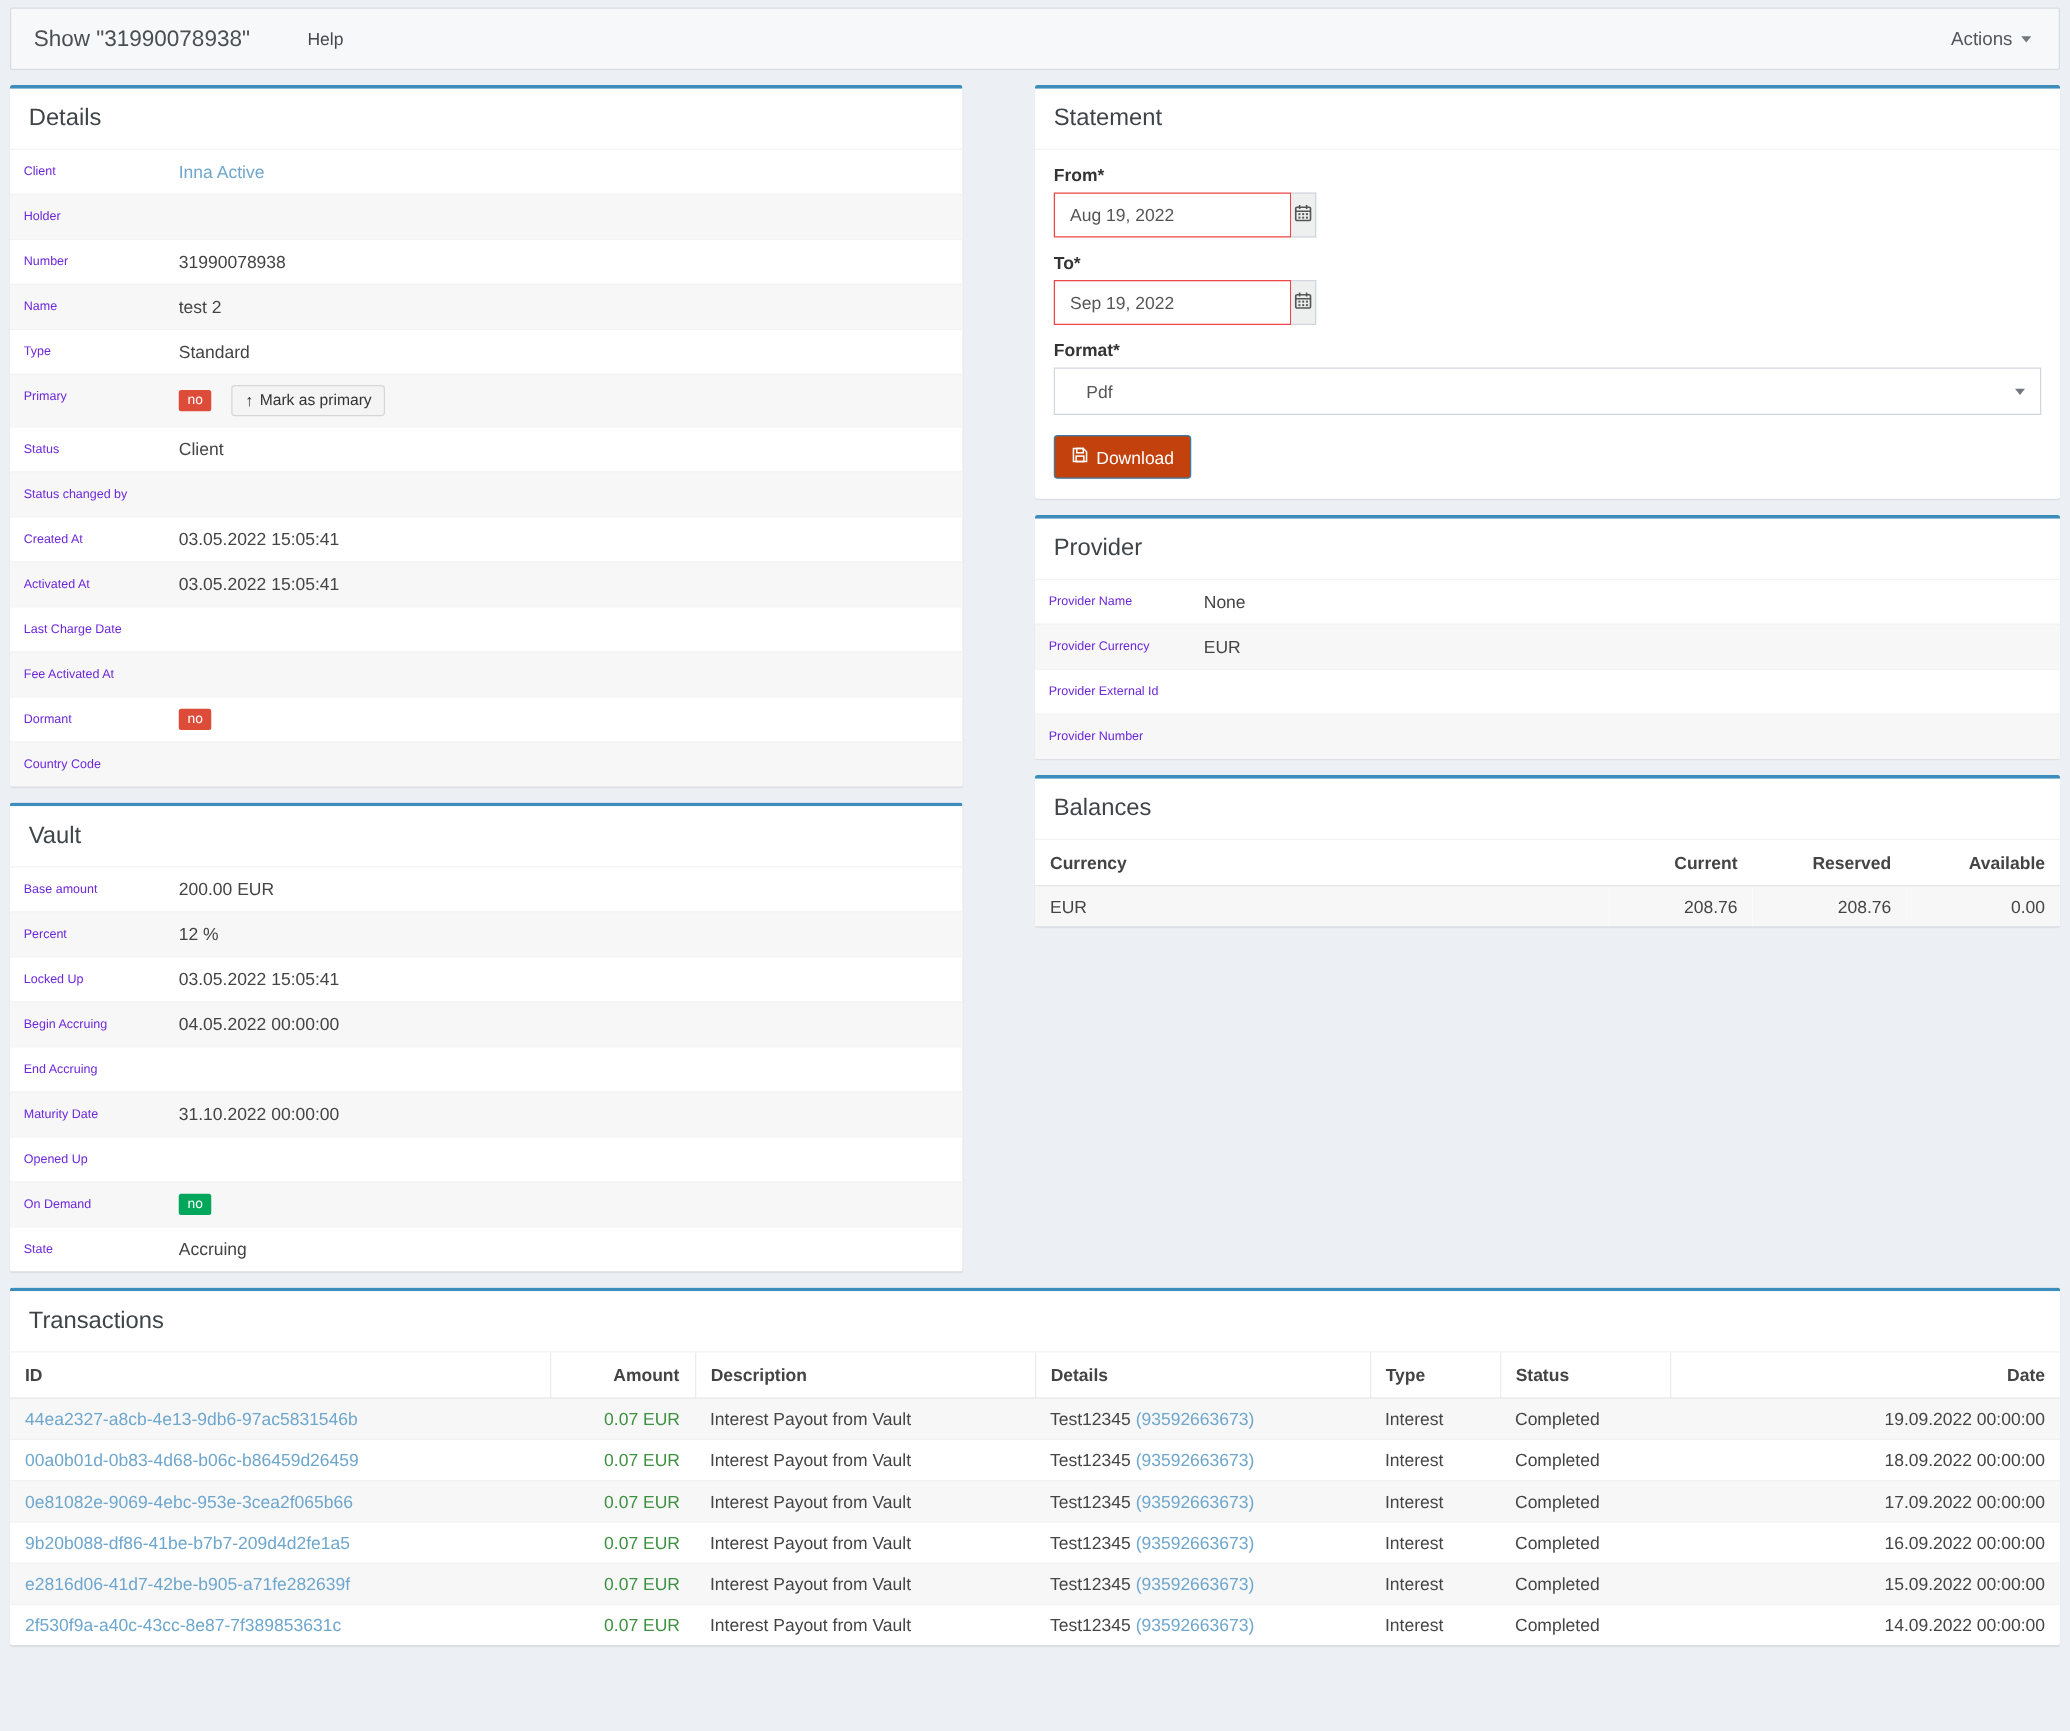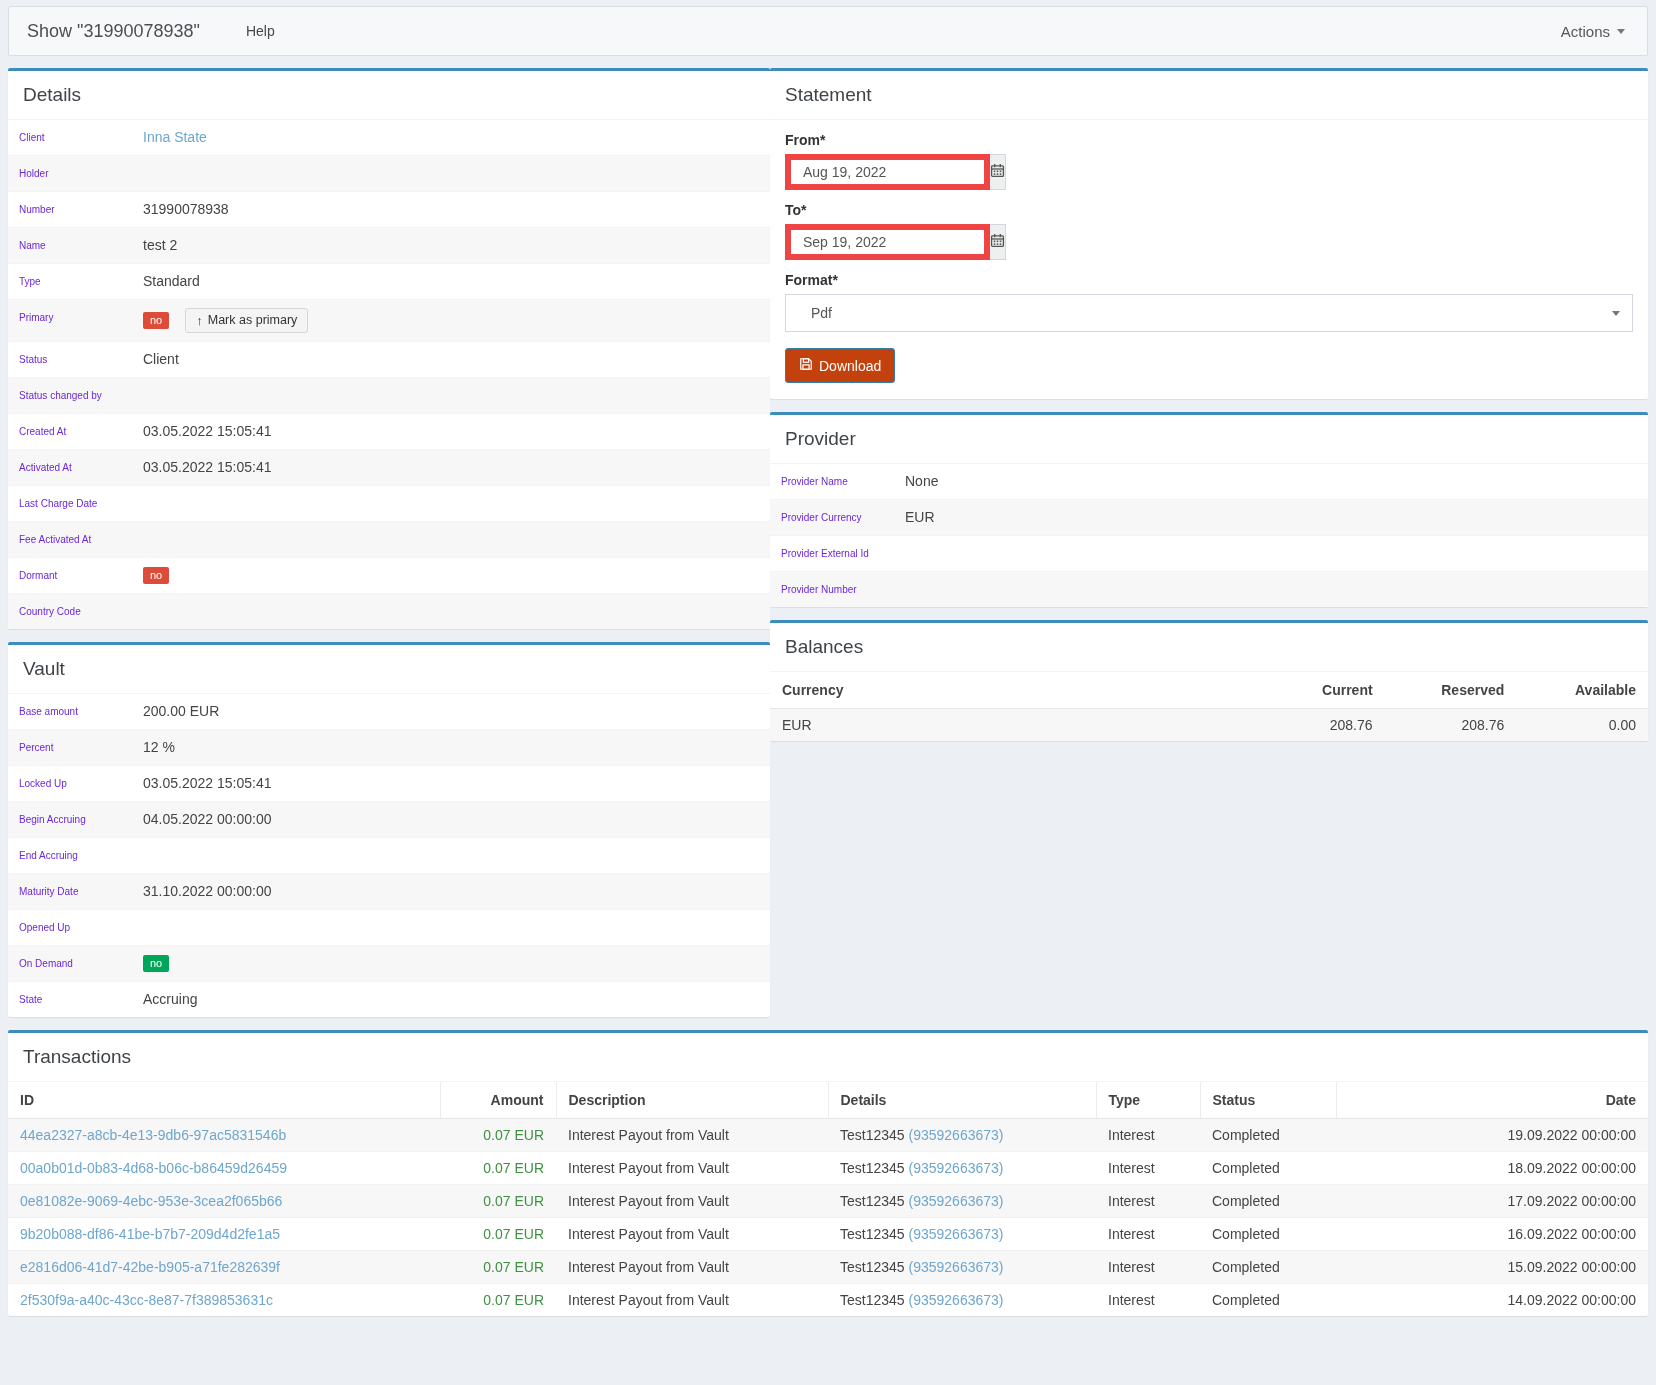--- a/index.html
+++ b/index.html
@@ -18,21 +18,21 @@
   }
   .topbar-title{font-size:18px;color:#4a4f54;margin-left:18px;}
   .topbar-help{font-size:14px;color:#43484d;margin-left:46px;cursor:pointer;}
   .topbar-actions{margin-left:auto;margin-right:22px;font-size:15px;color:#53575c;
     cursor:pointer;display:flex;align-items:center;gap:7px;}
   .caret{display:inline-block;width:0;height:0;border-left:4px solid transparent;
     border-right:4px solid transparent;border-top:5px solid #73787d;}
   
   .cols{display:flex;align-items:flex-start;padding:12px 8px 0;}
   .col-left{width:762px;flex:none;}
-  .col-right{flex:1;min-width:0;}
+  .col-right{flex:1;margin-left:58px;min-width:0;}
   .tx-wrap{margin:0 8px;}
   
   .panel{
     background:#fff;border-top:3px solid #3c8dbc;border-radius:2px;
     box-shadow:0 1px 1px rgba(0,0,0,.08);margin-bottom:13px;
   }
   .panel-header{padding:13px 15px;font-size:19px;color:#3f4449;border-bottom:1px solid #f4f4f4;}
   
   .attr-row{display:flex;align-items:flex-start;padding:8px 11px;min-height:35px;box-sizing:border-box;}
   .attr-row.striped{background:#f7f7f8;}
@@ -44,21 +44,21 @@
   .badge-red{background:#dd4b39;}
   .badge-green{background:#00a65a;}
   .mini-btn{display:inline-flex;align-items:center;gap:5px;background:#f4f4f4;border:1px solid #d6d6d6;
     border-radius:3px;padding:4px 10px;font-size:12.5px;color:#333;font-family:inherit;cursor:pointer;line-height:15px;}
   .up-arrow-icon{font-weight:700;font-size:13px;line-height:13px;}
   
   .stmt-body{padding:2px 15px 16px;}
   .form-label{font-weight:700;font-size:14px;color:#333;margin:12px 0 6px;}
   .form-label:first-child{margin-top:10px;}
   .input-group{display:flex;width:210px;}
-  .form-input{width:205px;height:36px;box-sizing:border-box;border:6px solid #ef4444;
+  .form-input{width:190px;height:36px;box-sizing:border-box;border:1px solid #ef4444;
     padding:0 12px;font-size:14px;color:#555;font-family:inherit;background:#fff;outline:none;}
   .addon-btn{width:40px;height:36px;box-sizing:border-box;border:1px solid #d2d6de;border-left:none;
     background:#eeefef;display:flex;align-items:center;justify-content:center;cursor:pointer;}
   .select-box{height:38px;box-sizing:border-box;border:1px solid #d2d6de;background:#fff;display:flex;
     align-items:center;padding:0 25px;position:relative;font-size:14px;color:#555;cursor:pointer;}
   .select-box .caret{position:absolute;right:12px;top:16px;}
   .btn-primary{margin-top:16px;display:inline-flex;align-items:center;gap:6px;background:#c2410c;
     border:1px solid #367fa9;color:#fff;font-size:14px;padding:8px 13px;border-radius:3px;cursor:pointer;font-family:inherit;}
   
   table{width:100%;border-collapse:collapse;font-size:14px;color:#444;table-layout:fixed;}
@@ -88,21 +88,21 @@
 
   <div class="col-left">
 
     <div class="panel">
       <div class="panel-header">Details</div>
       <div>
           <div class="attr-row">
     <div class="attr-label">Client</div>
     <div class="attr-value">
 
-      <span class="attr-val-text text-link">Inna State</span>
+      <span class="attr-val-text text-link">Inna Active</span>
 
     </div>
   </div>
           <div class="attr-row striped">
     <div class="attr-label">Holder</div>
     <div class="attr-value">
 
       <span class="attr-val-text"></span>
 
     </div>

